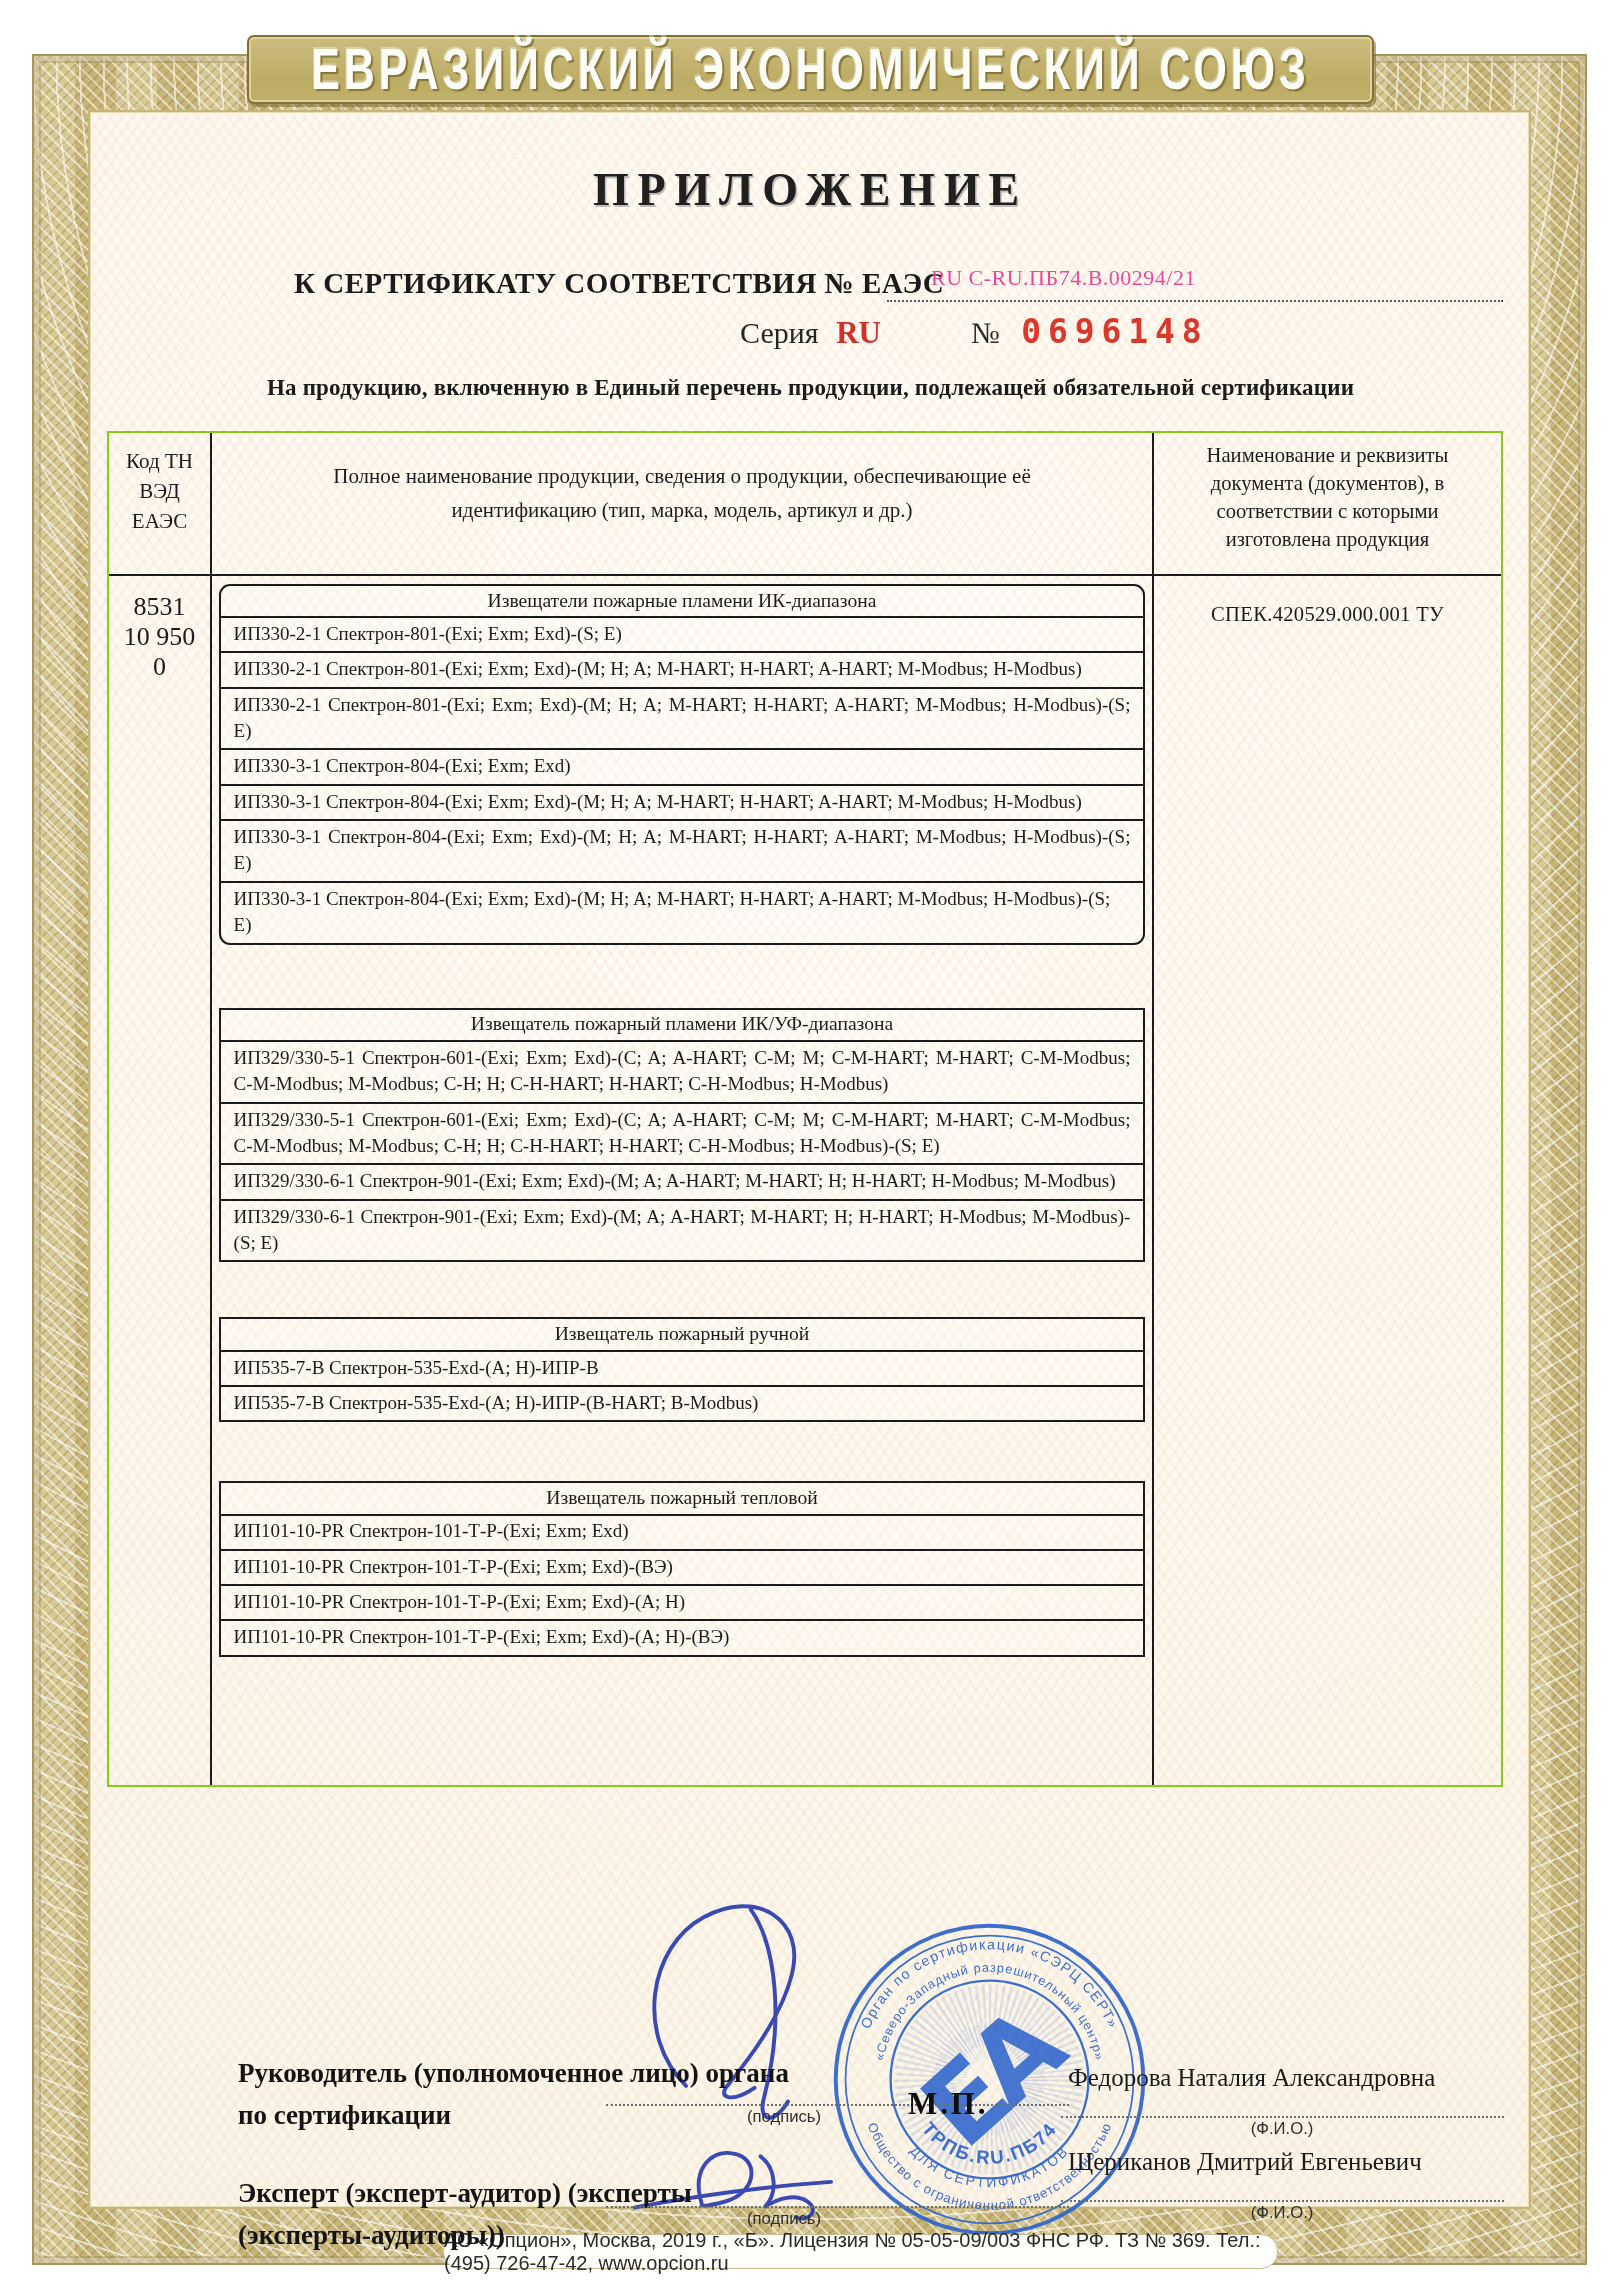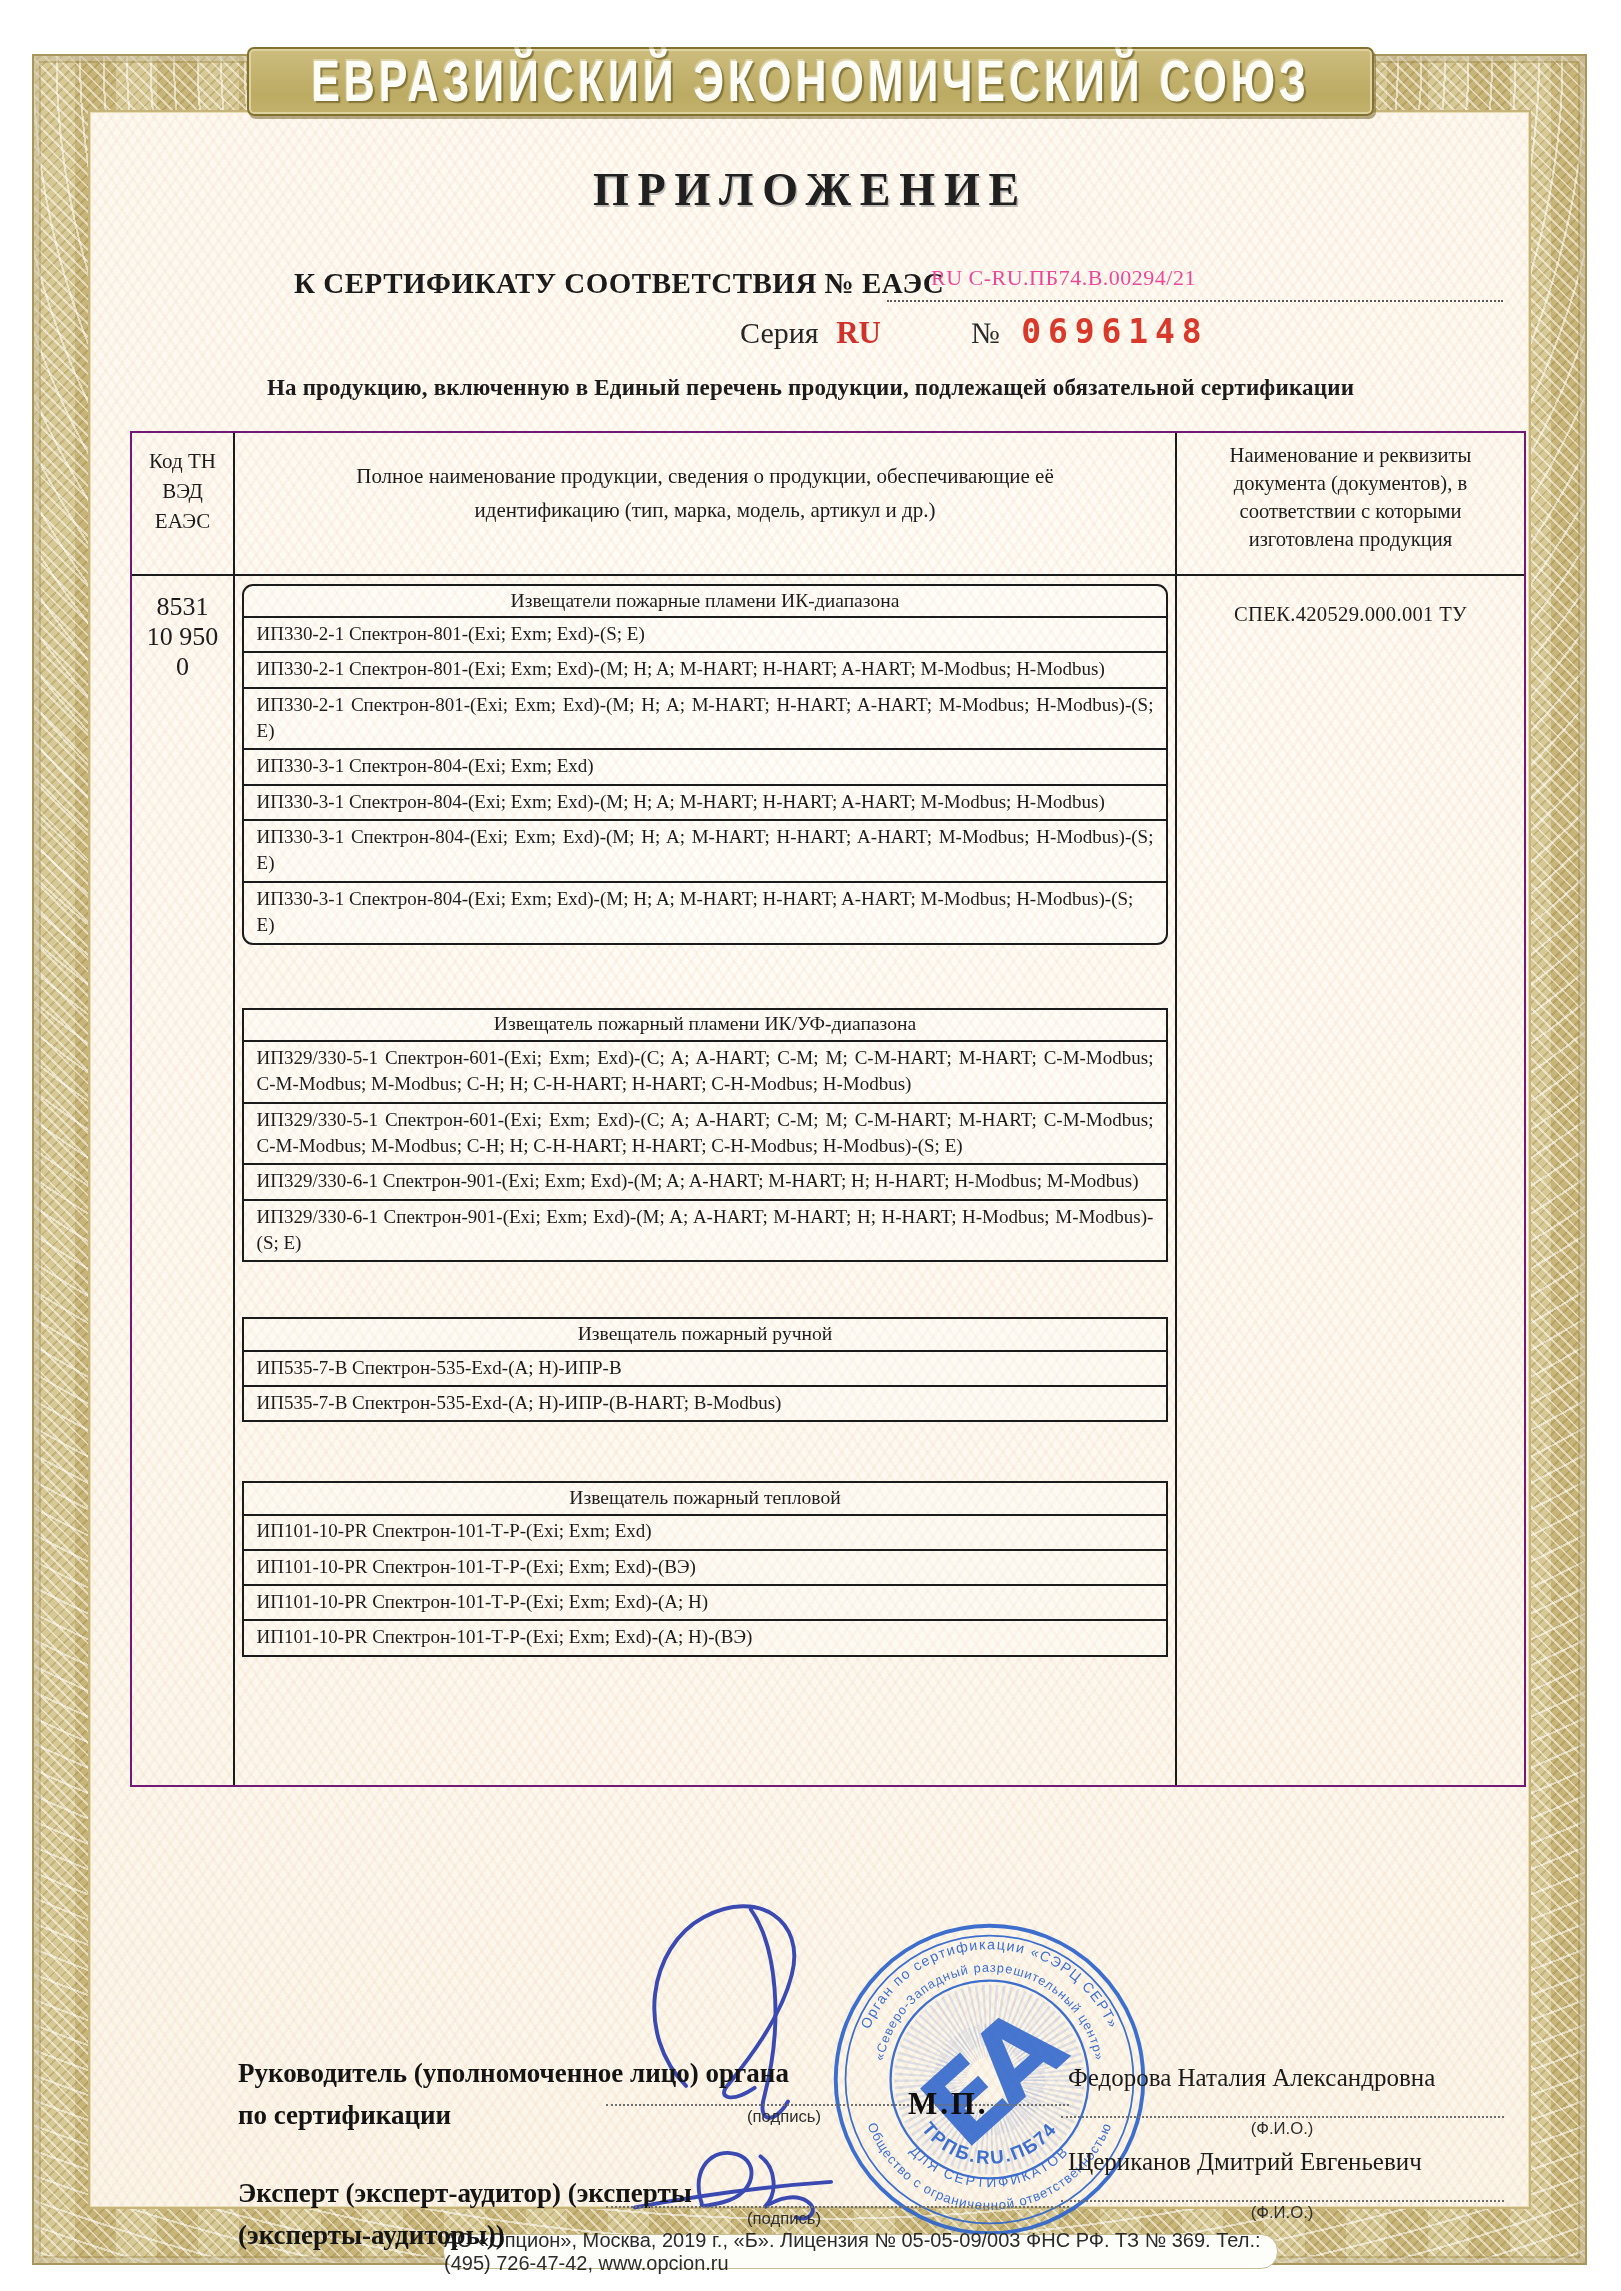--- a/index.html
+++ b/index.html
@@ -22,21 +22,21 @@
       repeating-linear-gradient(-55deg,rgba(224,168,168,.09) 0 2.9px,rgba(0,0,0,0) 2.9px 8.8px),
       radial-gradient(circle at 50% 28%,#fffdf7 0%,#fbf5e8 100%);
     border:2px solid #c6b47a;
     box-shadow:inset 0 0 0 1px #e8deb6;}
 
   
   .banner{position:absolute;left:247px;top:35px;width:1127px;height:69px;z-index:6;box-sizing:border-box;
     background:linear-gradient(#cdbd7e,#bcab63 70%,#c3b26c);
     border:2.9px solid #83712f;border-radius:6.9px;
     box-shadow:inset 0 0 0 2px #ded2a0, 2px 2.9px 0 rgba(120,102,44,.55);
-    display:flex;align-items:center;justify-content:center;margin-top:12px;}
+    display:flex;align-items:center;justify-content:center;}
   .banner span{font-family:"Liberation Sans","DejaVu Sans",sans-serif;font-weight:800;
     font-size:43px;letter-spacing:3.9px;color:#fdfdf8;transform:scaleY(1.32);
     text-shadow:2px 2px 1px rgba(93,78,24,.6), -1px -1px 0 rgba(255,255,255,.35);white-space:nowrap;}
 
   
   .title{position:absolute;left:0;top:163px;width:100%;text-align:center;z-index:5;
     font-weight:bold;font-size:46px;letter-spacing:8.8px;color:#202020;
     text-shadow:1.5px 1.5px 0 rgba(120,120,120,.45);}
   .subtitle{position:absolute;left:294px;top:267px;font-weight:bold;font-size:29px;letter-spacing:0.5px;color:#1b1b1b;}
   .cert-no{position:absolute;left:931px;top:265px;font-size:22px;letter-spacing:0.5px;color:#ec4899;
@@ -47,22 +47,22 @@
   .series-inner{position:absolute;left:740px;top:0;white-space:nowrap;}
   .series-label{font-size:30px;color:#262626;}
   .series-value{font-weight:bold;font-size:31px;color:#cf322a;margin-left:17.6px;}
   .num-sign{font-size:30px;color:#2a2a2a;margin-left:90px;}
   .num-value{font-family:"DejaVu Sans Mono",monospace;font-weight:bold;font-size:33px;
     color:#d8392b;letter-spacing:6.9px;margin-left:21.6px;}
   .statement{position:absolute;left:90px;top:375px;width:1441px;text-align:center;
     font-weight:bold;font-size:23px;color:#1b1b1b;letter-spacing:0.2px;}
 
   
-  .cert-table{position:absolute;left:130px;top:431px;width:1396px;height:1356px;box-sizing:border-box;
-    border:2px solid #701a75;display:grid;grid-template-columns:103px 942px 1fr;grid-template-rows:143px 1fr;
+  .cert-table{position:absolute;left:107px;top:431px;width:1396px;height:1356px;box-sizing:border-box;
+    border:2px solid #84cc16;display:grid;grid-template-columns:103px 942px 1fr;grid-template-rows:143px 1fr;
     background:transparent;z-index:4;}
   .cell{box-sizing:border-box;}
   .th{border-bottom:2px solid #1b1b1b;text-align:center;}
   .rb{border-right:2px solid #1b1b1b;}
   .th1{padding-top:12.7px;font-size:21px;line-height:30px;}
   .th2{padding:25.5px 61px 0;font-size:21px;line-height:34px;}
   .th3{padding:7.8px 23.5px 0;font-size:20.6px;line-height:28px;}
   .td1{padding:15.7px 13.7px 0;font-size:26px;line-height:30px;text-align:center;}
   .td2{padding:7.8px 6.9px 0;}
   .td3{padding:27.4px 15.7px 0;font-size:20.6px;text-align:center;letter-spacing:0.3px;}

